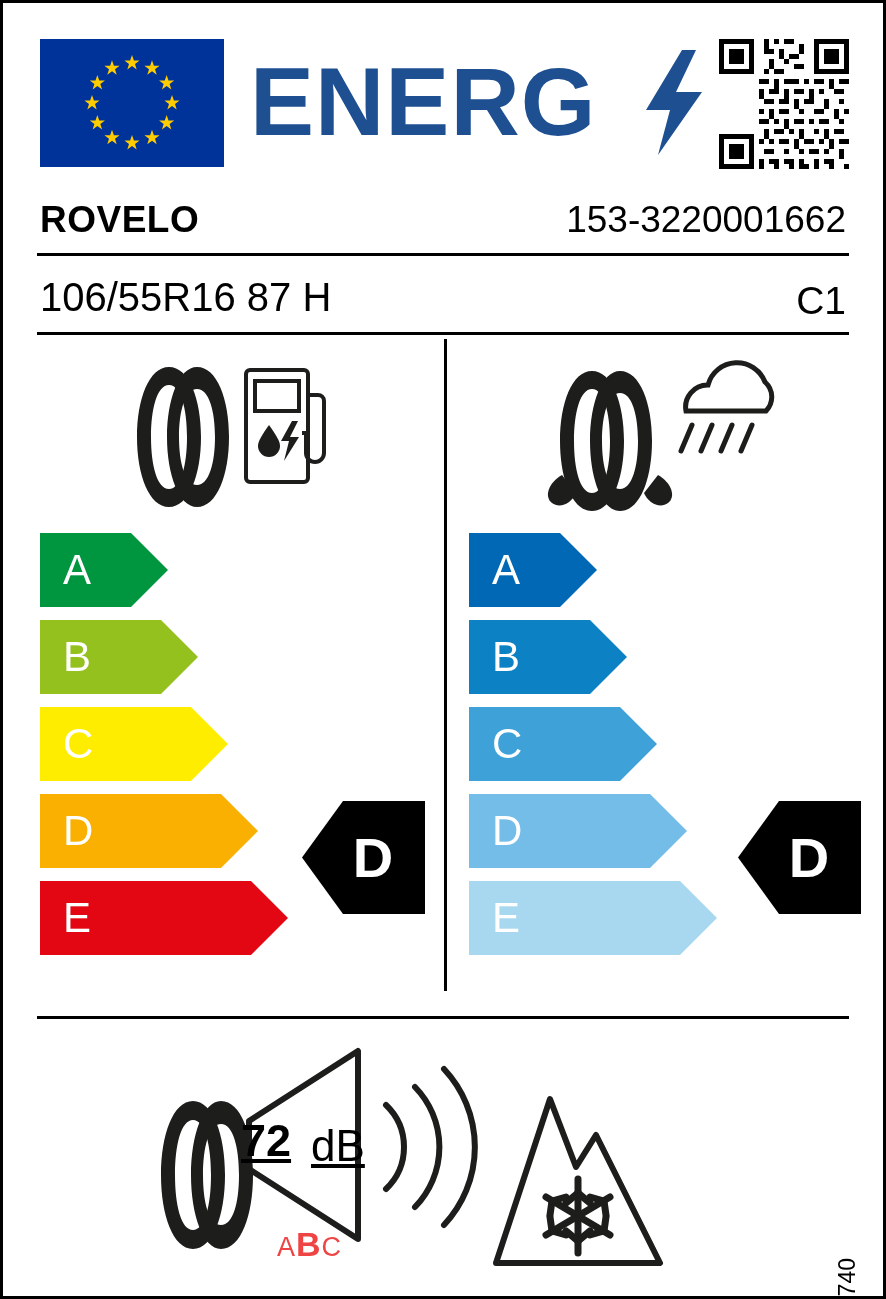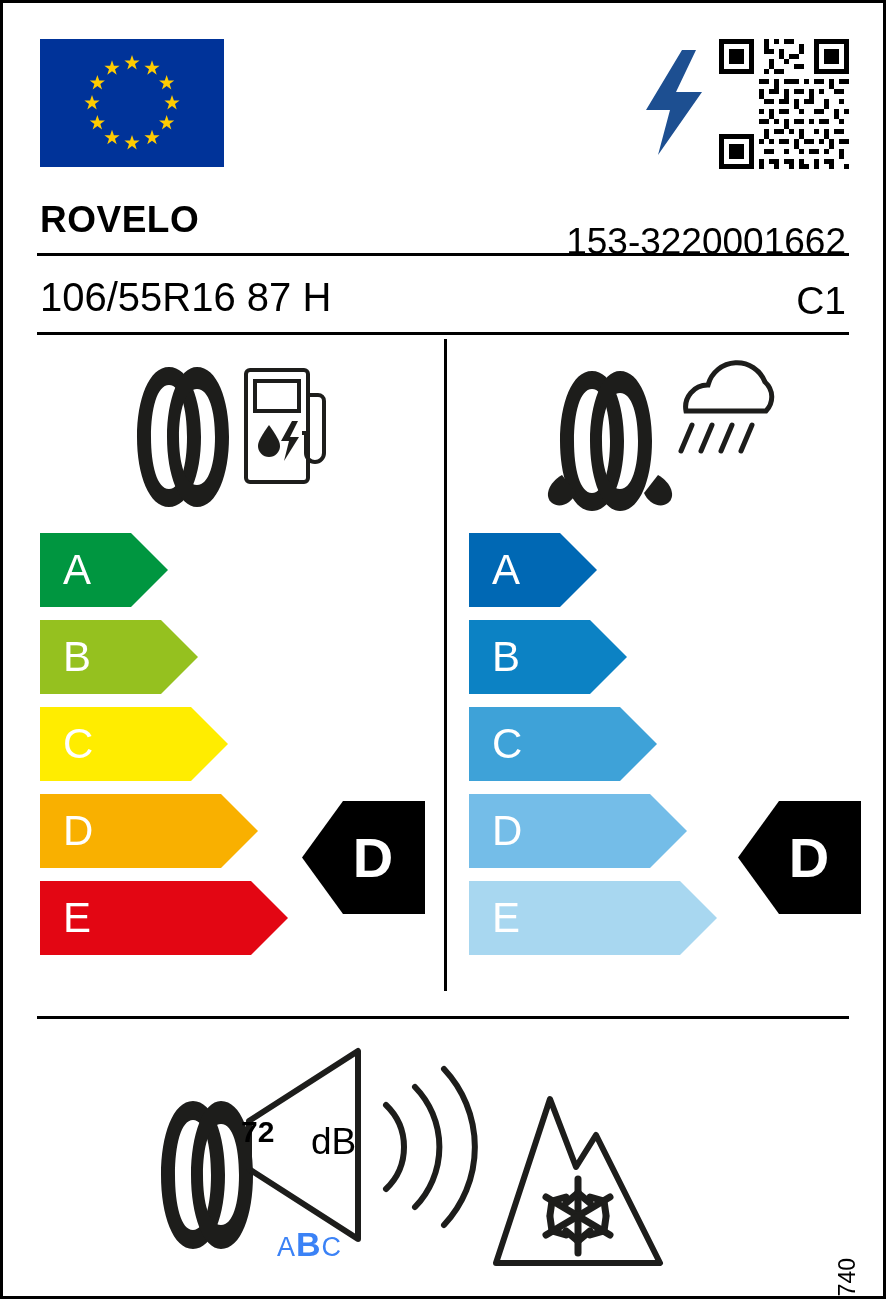--- a/index.html
+++ b/index.html
@@ -70,21 +70,20 @@
     letter-spacing: 0.5px;
   }
   .type-code {
     position: absolute;
     right: 37px;
     top: 196px;
     font-size: 37px;
     color: #000;
     text-align: right;
     white-space: nowrap;
-    margin-top: 22px;
   }
   .rule-1 {
     position: absolute;
     left: 34px;
     right: 34px;
     top: 250px;
     height: 3px;
     background: #000;
   }
   .tyre-size {
@@ -182,37 +181,39 @@
     position: absolute;
     left: 150px;
     top: 1040px;
     width: 330px;
     height: 230px;
   }
   .db-value {
     position: absolute;
     left: 238px;
     top: 1112px;
-    font-size: 30px;
+    font-size: 45px;
     font-weight: bold;
     color: #000;
+    text-decoration: underline;
   }
   .db-unit {
     position: absolute;
     left: 308px;
     top: 1118px;
-    font-size: 37px;
-    color: #000;
+    font-size: 44px;
+    color: #000;
+    text-decoration: underline;
   }
   .noise-classes {
     position: absolute;
     left: 274px;
     top: 1222px;
     font-size: 27px;
-    color: #3b82f6;
+    color: #ef4444;
     letter-spacing: 1px;
   }
   .noise-classes .big {
     font-size: 34px;
     font-weight: bold;
   }
 
   .snow-wrap {
     position: absolute;
     left: 487px;
@@ -276,20 +277,21 @@
               <polygon points="0,-8 1.9,-2.5 7.6,-2.5 3,1 4.7,6.5 0,3 -4.7,6.5 -3,1 -7.6,-2.5 -1.9,-2.5"></polygon>
             </g>
           <g transform="rotate(330) translate(0,-40) rotate(-330)">
               <polygon points="0,-8 1.9,-2.5 7.6,-2.5 3,1 4.7,6.5 0,3 -4.7,6.5 -3,1 -7.6,-2.5 -1.9,-2.5"></polygon>
             </g>
         </g>
       </g>
     </svg>
   </div>
 
+  <div class="energy-word">ENERG</div>
 
   <div class="energy-bolt">
     <svg width="60" height="105" viewBox="0 0 60 105">
       <polygon points="38,0 2,60 26,60 14,105 58,42 32,42 52,0" fill="#1d4f91"></polygon>
     </svg>
   </div>
 
   <div class="qr">
     <svg width="130" height="130" viewBox="0 0 26 26" shape-rendering="crispEdges">
       <rect width="26" height="26" fill="#fff"></rect>

